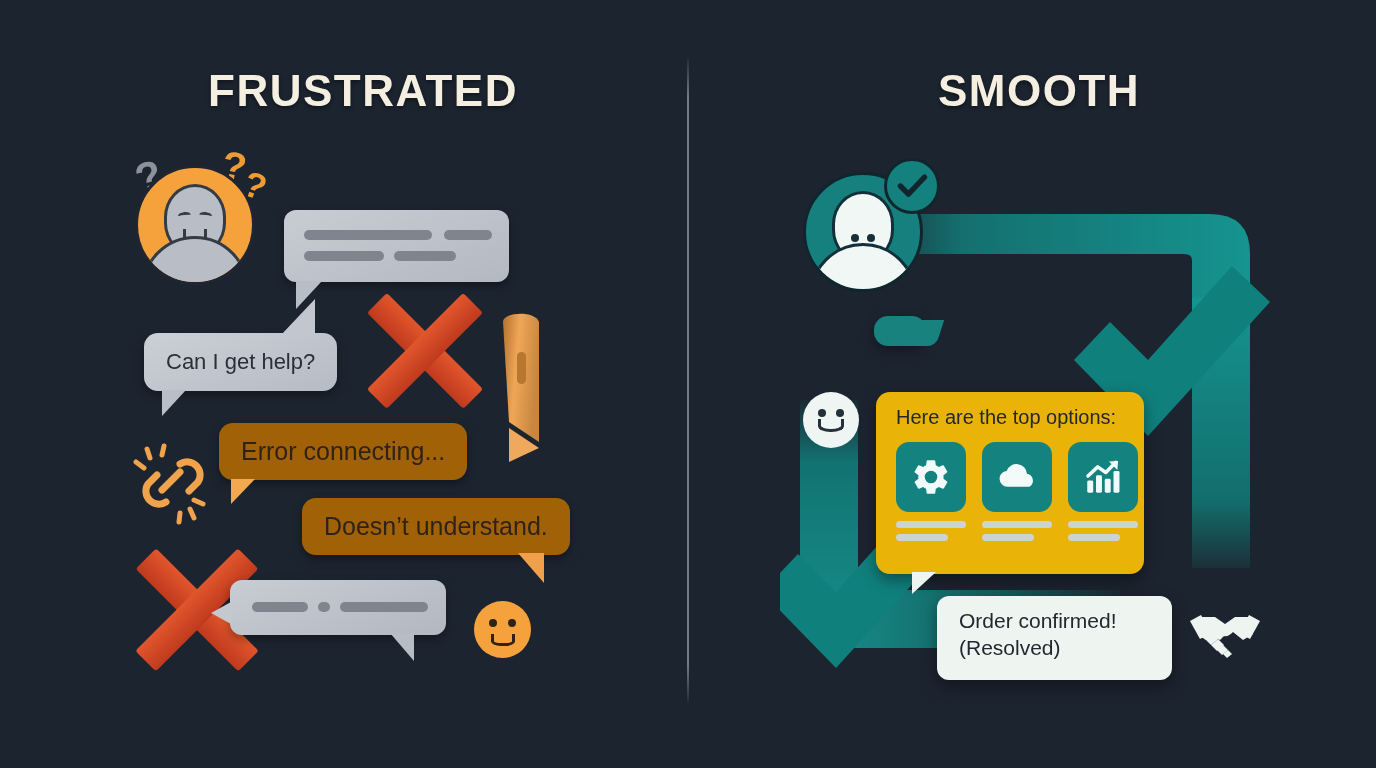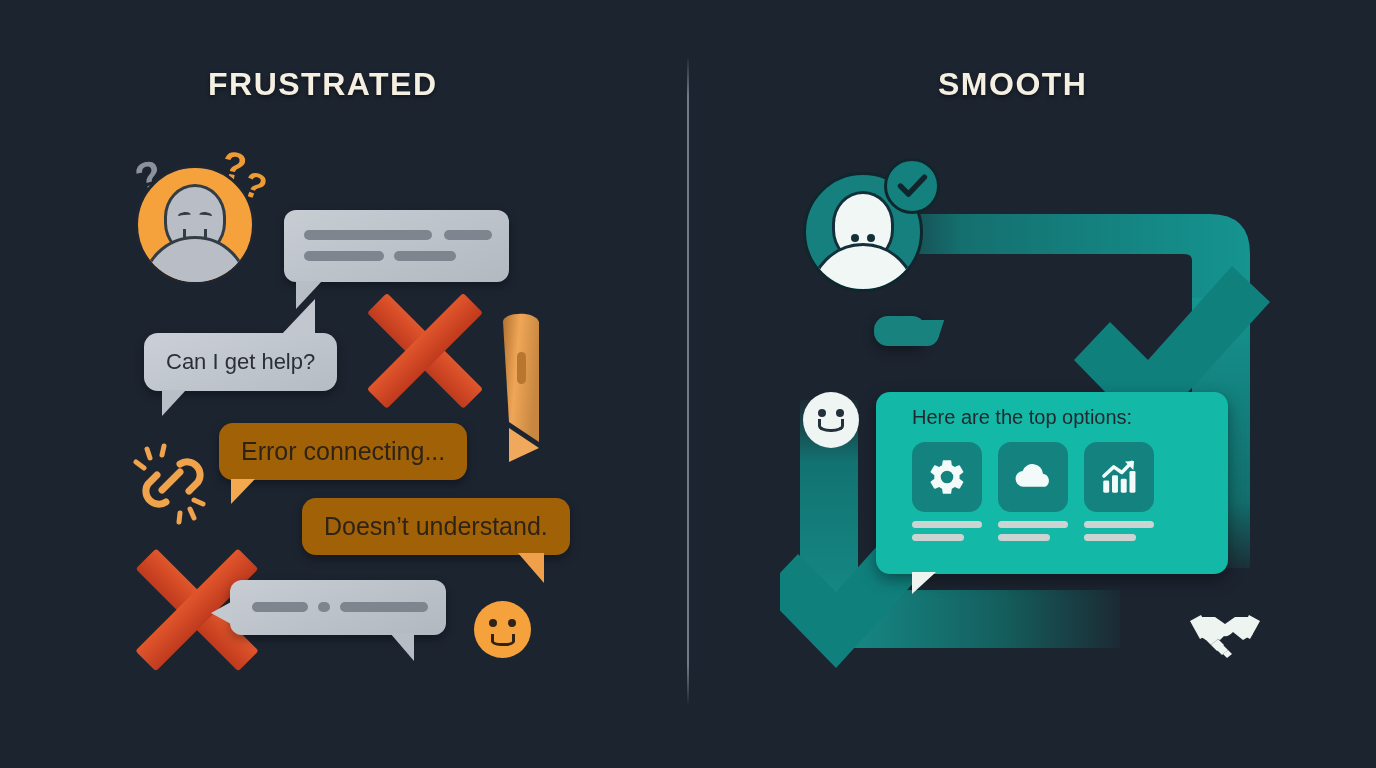--- a/index.html
+++ b/index.html
@@ -12,21 +12,21 @@
   #stage {
     position: relative;
     width: 1376px; height: 768px;
     background: #1c2430;
   }
 
   
   .panel-title {
     position: absolute;
     font-weight: 700;
-    font-size: 32px;
+    font-size: 44px;
     letter-spacing: 1.5px;
     color: #f5efe2;
     text-shadow: 0 2px 4px rgba(0,0,0,.45);
     white-space: nowrap;
   }
   #title-left  { left: 208px; top: 66px; }
   #title-right { left: 938px; top: 66px; }
 
   
   #divider {
@@ -264,25 +264,25 @@
   }
   #bubble-product .tail {
     position: absolute; right: -14px; bottom: 0px;
     width: 26px; height: 26px; background: #18827f;
     border-radius: 0 0 8px 0;
     transform: skewX(-18deg);
   }
 
   
   #card-options {
-    left: 876px; top: 392px; width: 352px; height: 182px;
-    background: #14b8a6;
+    left: 876px; top: 392px; width: 268px; height: 182px;
+    background: #eab308;
     border-radius: 14px;
     box-shadow: 0 6px 16px rgba(0,0,0,.4);
-    padding: 14px 36px;
+    padding: 14px 20px;
   }
   #card-options .title { font-size: 20px; color: #22282f; }
   #card-options .tiles { display: flex; gap: 16px; margin-top: 13px; }
   #card-options .tile-col { width: 70px; }
   .tile {
     width: 70px; height: 70px; border-radius: 13px;
     background: #14827f;
     display: flex; align-items: center; justify-content: center;
   }
   .tile svg { width: 42px; height: 42px; fill: #f2fbf9; }
@@ -514,20 +514,24 @@
         <div class="tile-lines">
           <i></i>
             <i class="short"></i>
         </div>
       </div>
 
     </div>
     <span class="tail"></span>
   </div>
 
+  <div id="card-confirmed" class="abs">
+    <div>Order confirmed!</div>
+    <div>(Resolved)</div>
+  </div>
 
   <div id="handshake" class="abs">
     <svg viewBox="0 0 76 62">
       <path d="M3 18 L14 12 L24 30 L13 36 Z"></path>
       <path d="M73 18 L62 12 L52 30 L63 36 Z"></path>
       <path d="M15 14 L28 14 L38 21 L48 14 L61 14 L66 31 L56 37 L46 29 C43 32 40 34 37 33 L33 37 L24 33 L19 37 L11 32 Z"></path>
       <path d="M18 36 L25 30 L31 36 L24 42 Z"></path>
       <path d="M24 42 L31 36 L37 42 L30 48 Z"></path>
       <path d="M30 47 L36 42 L41 47 L35 52 Z"></path>
       <path d="M36 51 L41 47 L45 51 L40 55 Z"></path>

